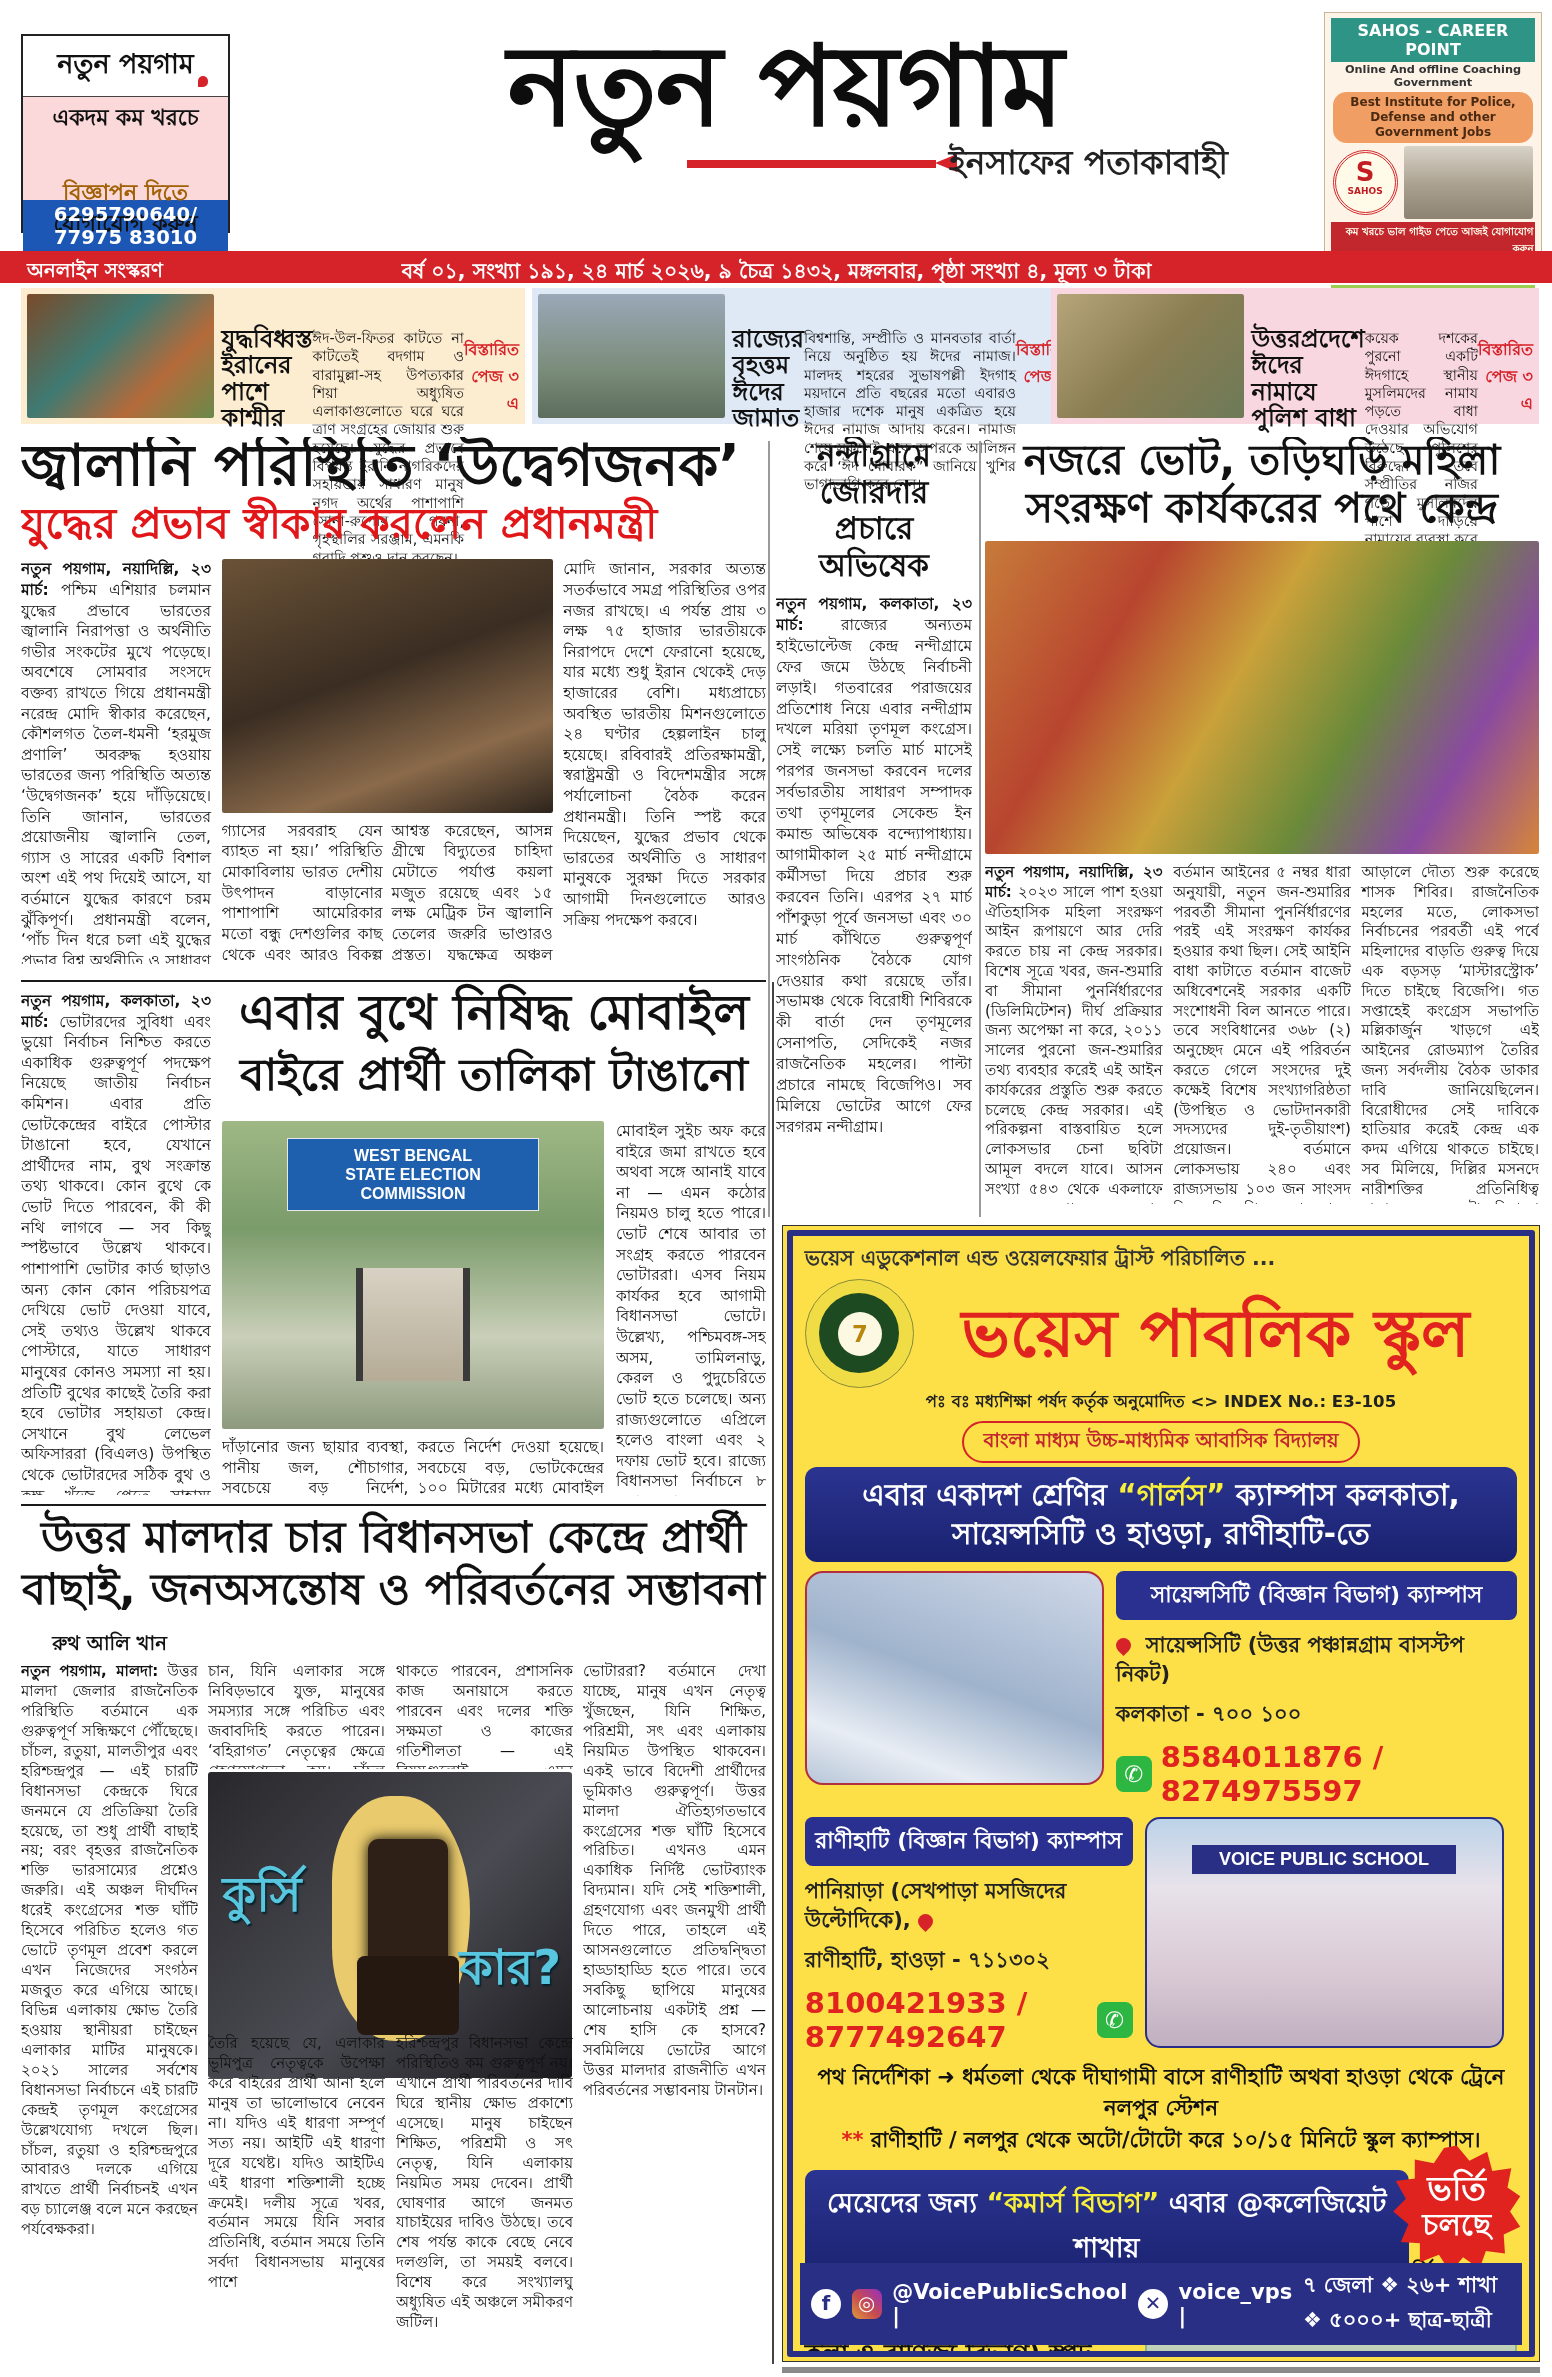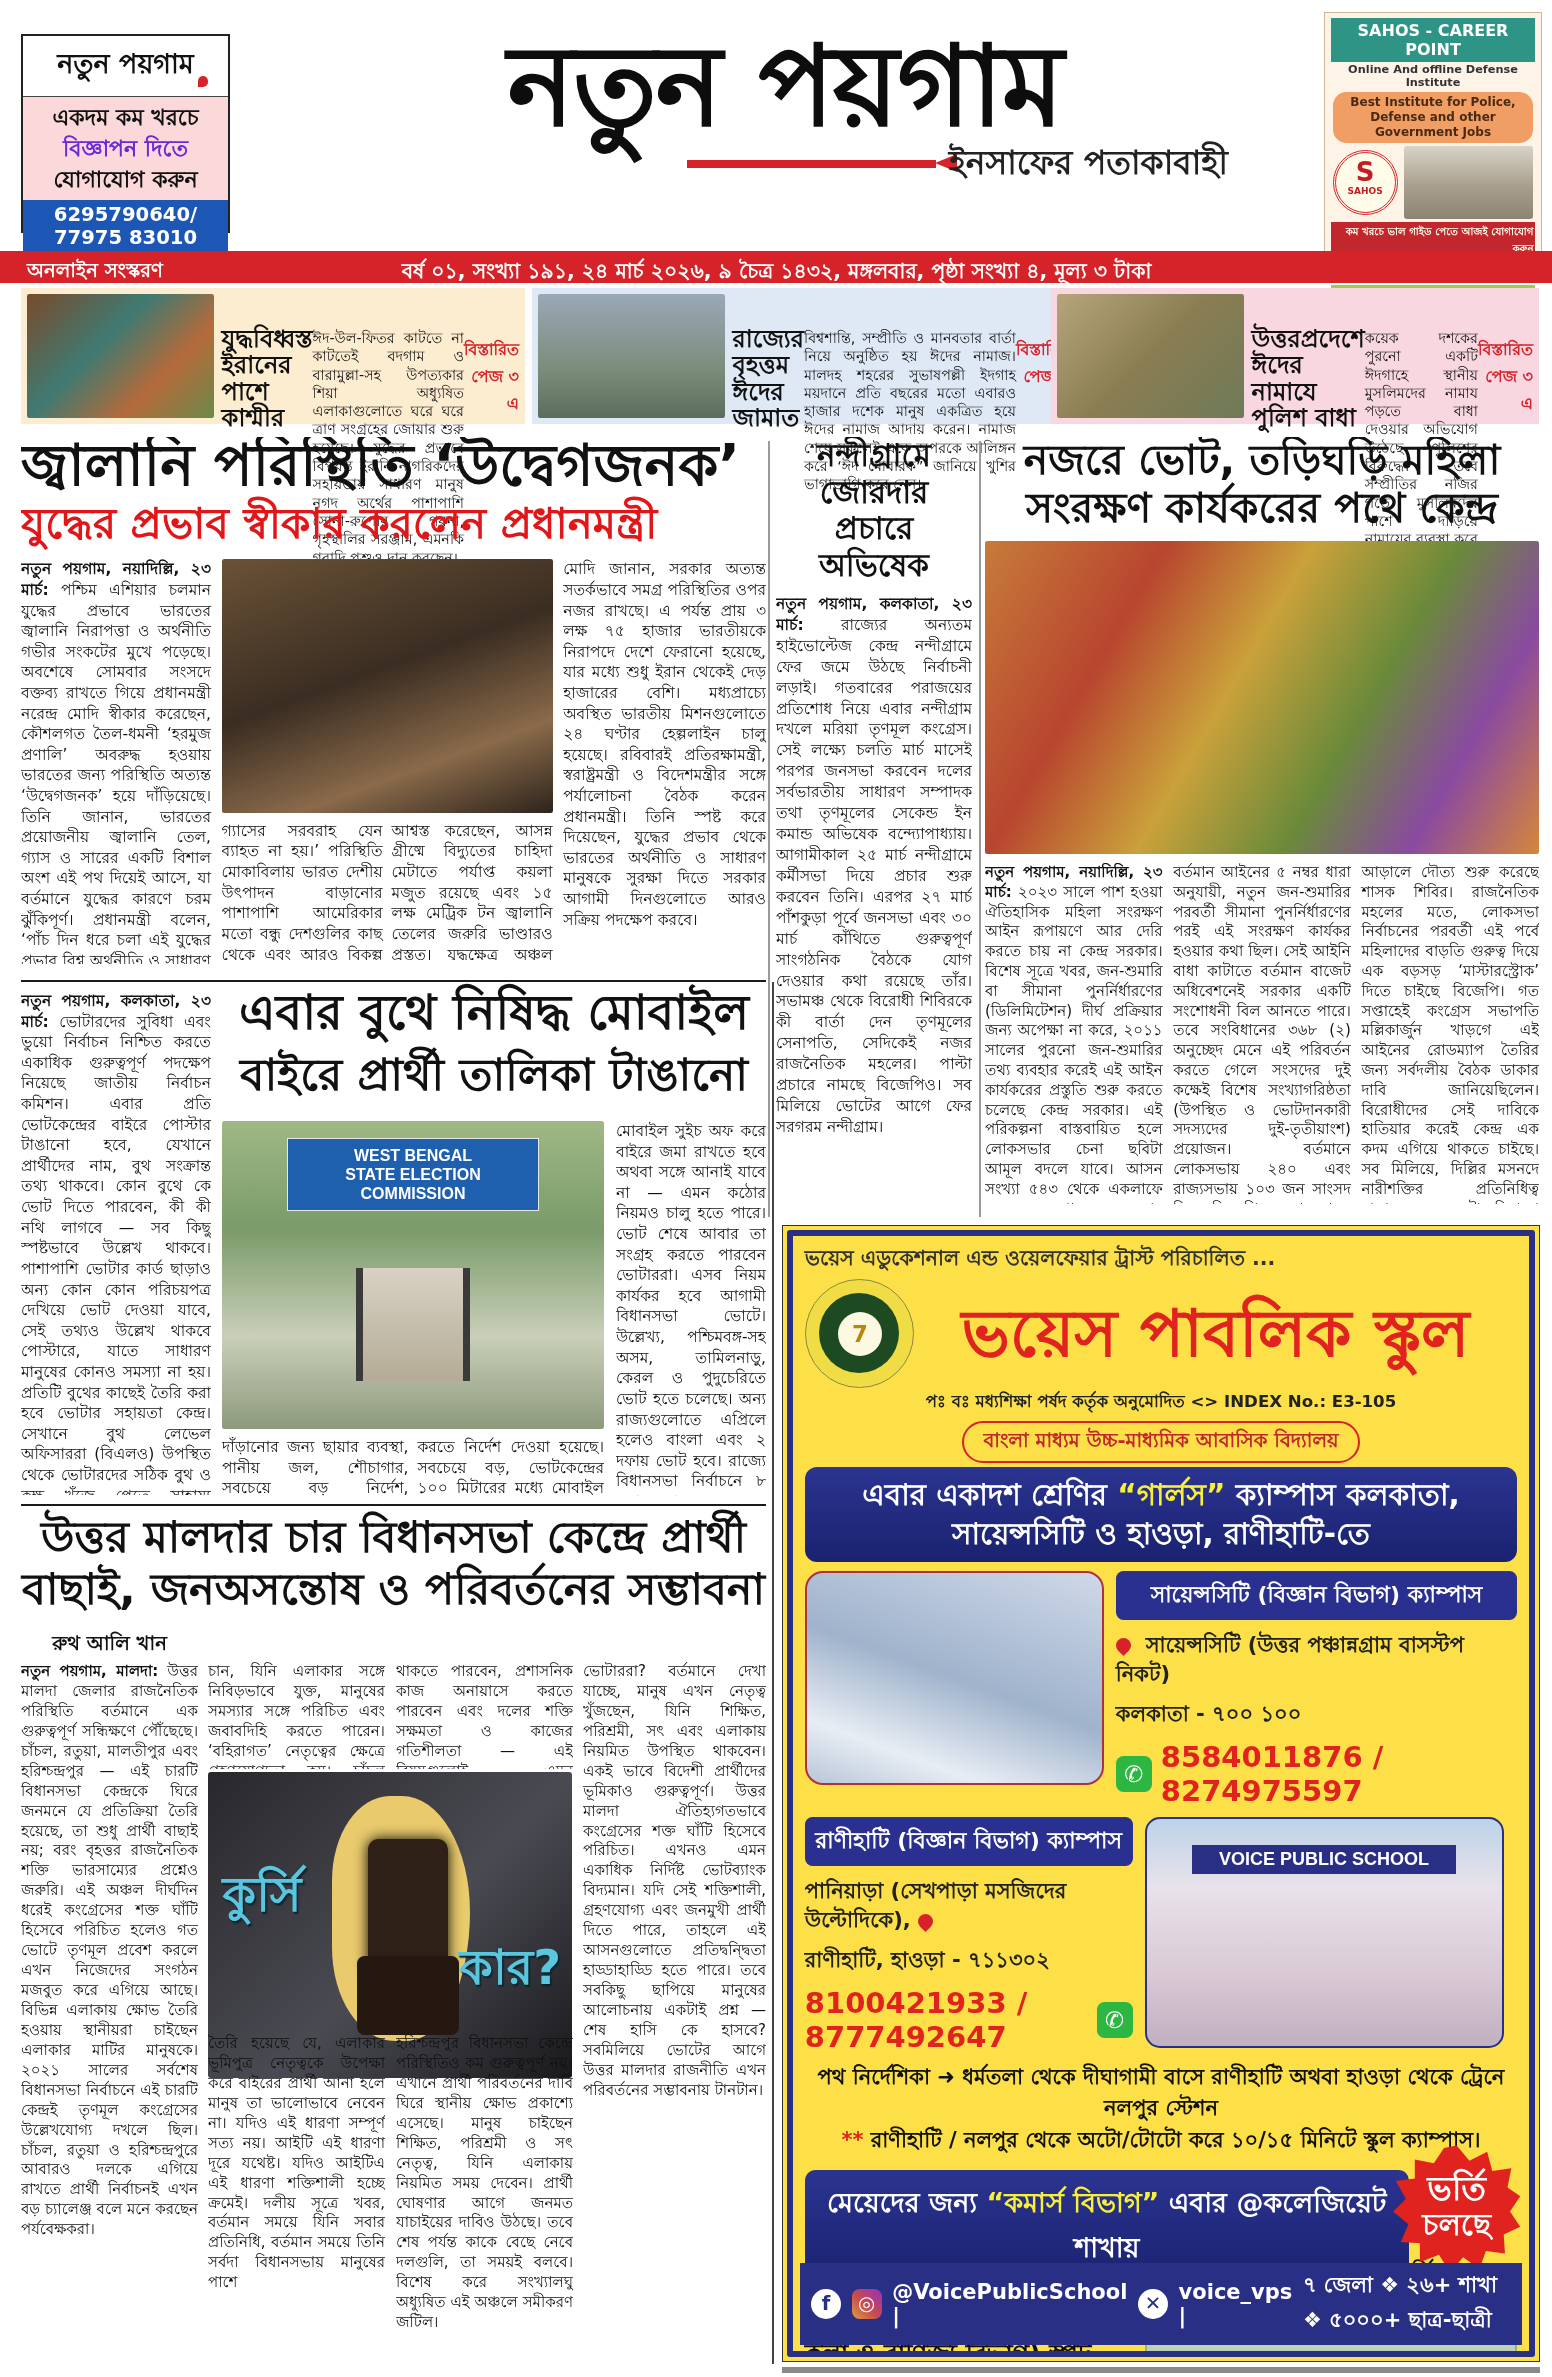--- a/index.html
+++ b/index.html
@@ -8,21 +8,21 @@
   .abs{position:absolute;}
   .just{text-align:justify;}
   .hide-of{overflow:hidden;}
 
   
   .left-ad{left:21px;top:34px;width:205px;height:195px;border:2.3px solid #222;background:#fff;}
   .la-logo{height:60px;text-align:center;border-bottom:1.5px solid #444;position:relative;}
   .la-logo .t{font-size:27px;font-weight:900;line-height:56px;}
   .la-dot{position:absolute;right:19.6px;bottom:9px;width:10.6px;height:10.6px;border-radius:50% 50% 50% 0;background:#d6232a;}
   .la-pink{background:#fbd9da;height:98px;text-align:center;font-size:22px;font-weight:800;line-height:1.42;padding-top:4.5px;}
-  .la-pink .r{color:#6d28d9;}
+  .la-pink .r{color:#a16207;margin-top:44px;}
   .la-blue{background:#1d57b5;color:#fff;font-size:19.6px;font-weight:800;text-align:center;padding:3.8px 0;}
 
   .masthead{left:279px;top:29px;width:1012px;text-align:center;}
   .m-title{font-size:112px;font-weight:900;line-height:1.02;letter-spacing:-1.5px;color:#0d0d0d;}
   .m-subrow{position:relative;height:47px;margin-top:-6px;}
   .m-sub{position:absolute;right:63px;top:0;font-size:33px;font-weight:800;color:#222;}
   .pen-bar{position:absolute;right:355px;top:22.7px;width:249px;height:7.6px;background:#d6232a;}
   .pen-nib{position:absolute;right:334px;top:16.6px;width:0;height:0;border-top:9.8px solid transparent;border-bottom:9.8px solid transparent;border-right:22.7px solid #d6232a;}
 
   .sahos{left:1324px;top:12px;width:216px;height:240px;background:#fdf3e7;border:0.8px solid #c9b79b;font-family:"DejaVu Sans",sans-serif;}
@@ -195,21 +195,21 @@
     <div class="m-title">নতুন পয়গাম</div>
     <div class="m-subrow">
       <span class="pen-bar"></span>
       <span class="pen-nib"></span>
       <span class="m-sub">ইনসাফের পতাকাবাহী</span>
     </div>
   </div>
 
   <div class="abs sahos">
     <div class="s-title">SAHOS - CAREER POINT</div>
-    <div class="s-line1">Online And offline Defense Institute</div>
+    <div class="s-line1">Online And offline Coaching Government</div>
     <div class="s-pill">Best Institute for Police, Defense and other Government Jobs</div>
     <div class="s-mid">
       <div class="s-logo">
         <div class="s">S</div>
         <div class="n">SAHOS</div>
       </div>
       <div class="s-person"></div>
     </div>
     <div class="s-red">কম খরচে ভাল গাইড পেতে আজই যোগাযোগ করুন</div>
     <div class="s-addr">ঠিকানা- নাজিরপুর, ইসলামপুর, মুর্শিদাবাদ</div>

